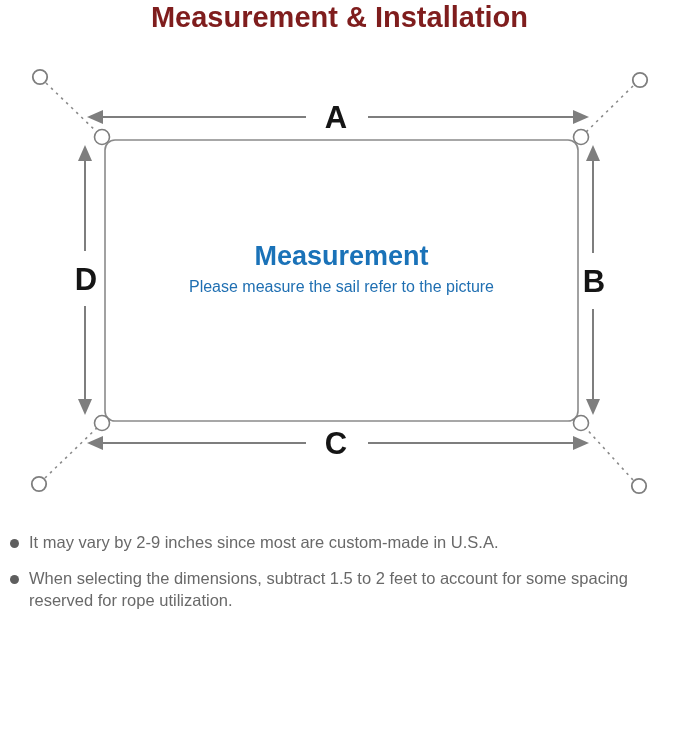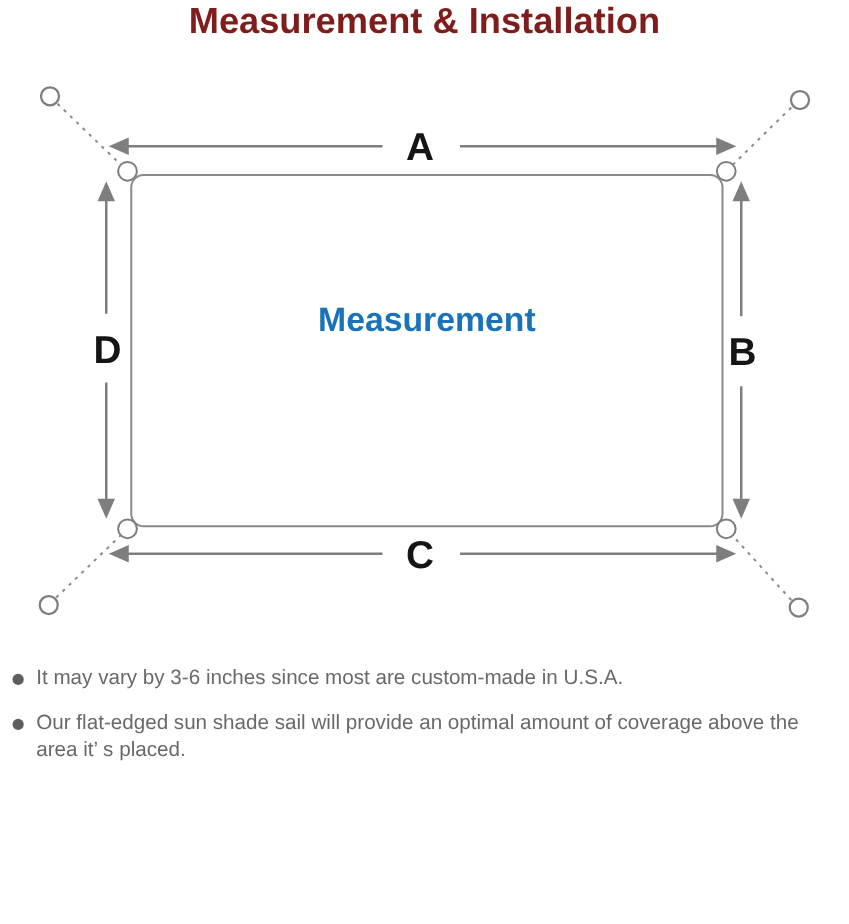--- a/index.html
+++ b/index.html
@@ -99,25 +99,26 @@
       <line x1="593" y1="159" x2="593" y2="253"></line>
       <line x1="593" y1="309" x2="593" y2="401"></line>
     </g>
     <polygon points="593,145 586,161 600,161" fill="#7e7e7e"></polygon>
     <polygon points="593,415 586,399 600,399" fill="#7e7e7e"></polygon>
     <text x="594" y="292" text-anchor="middle" class="dim-label">B</text>
   </svg>
 
   <div class="center-text">
     <div class="center-heading">Measurement</div>
+    <div class="center-subtitle">Please measure the sail refer to the picture</div>
   </div>
 </div>
 
 <ul class="notes">
   <li class="note-item">
     <span class="note-bullet"></span>
-    <span class="note-text">It may vary by 3-6 inches since most are custom-made in U.S.A.</span>
+    <span class="note-text">It may vary by 2-9 inches since most are custom-made in U.S.A.</span>
   </li>
   <li class="note-item">
     <span class="note-bullet"></span>
-    <span class="note-text">Our flat-edged sun shade sail will provide an optimal amount of coverage above the area it’ s placed.</span>
+    <span class="note-text">When selecting the dimensions, subtract 1.5 to 2 feet to account for some spacing reserved for rope utilization.</span>
   </li>
 </ul>
 
 </body></html>

